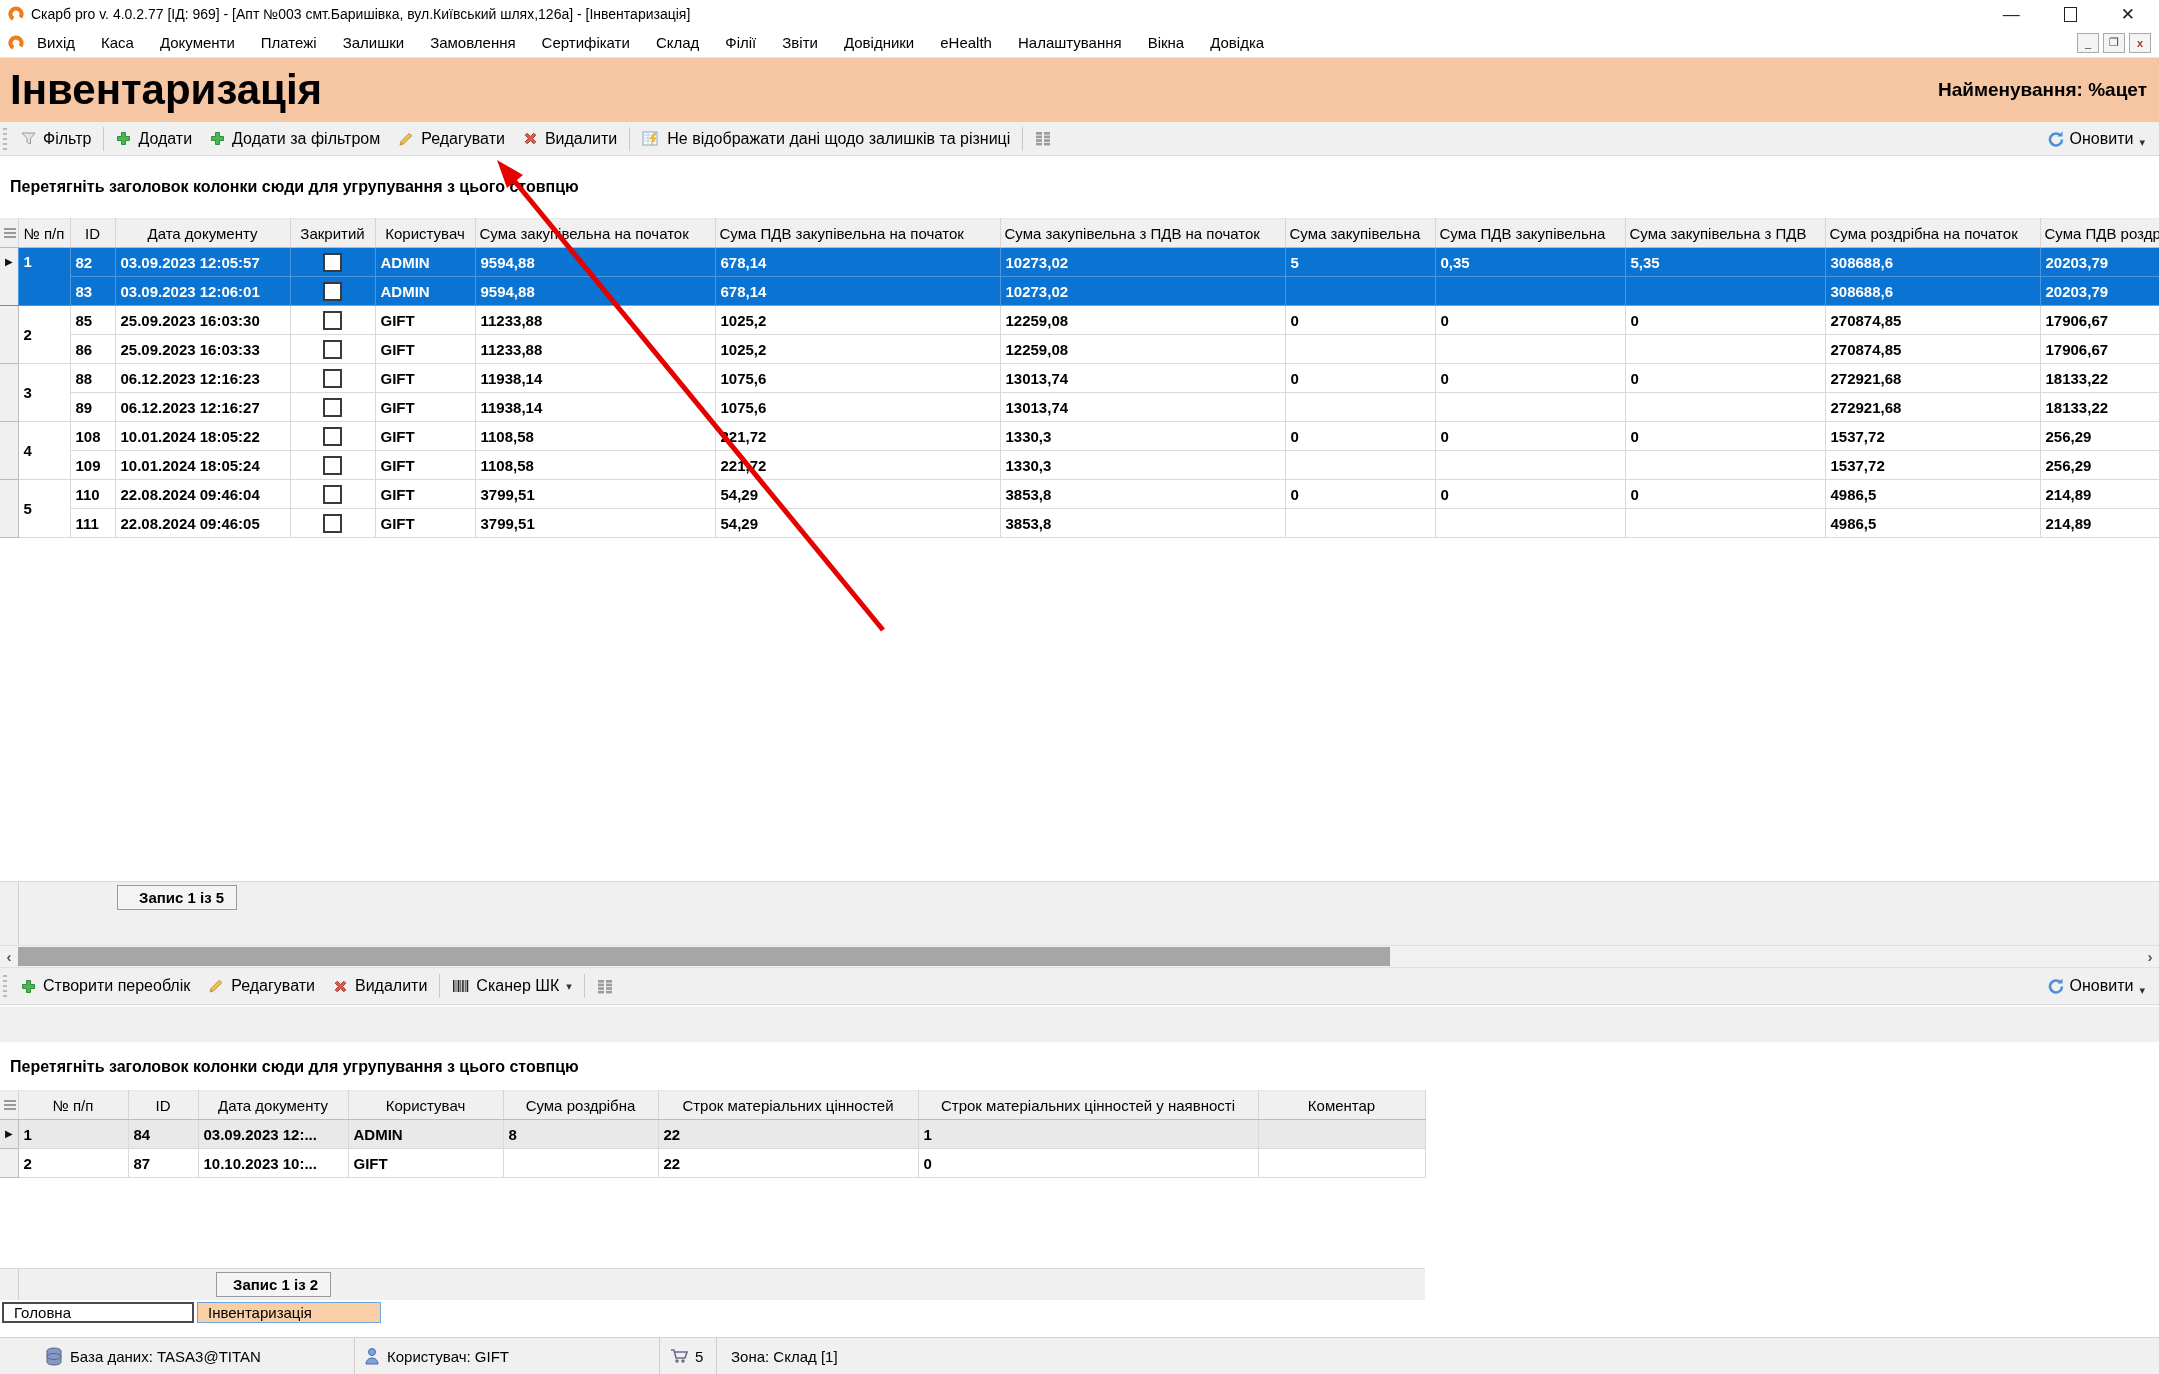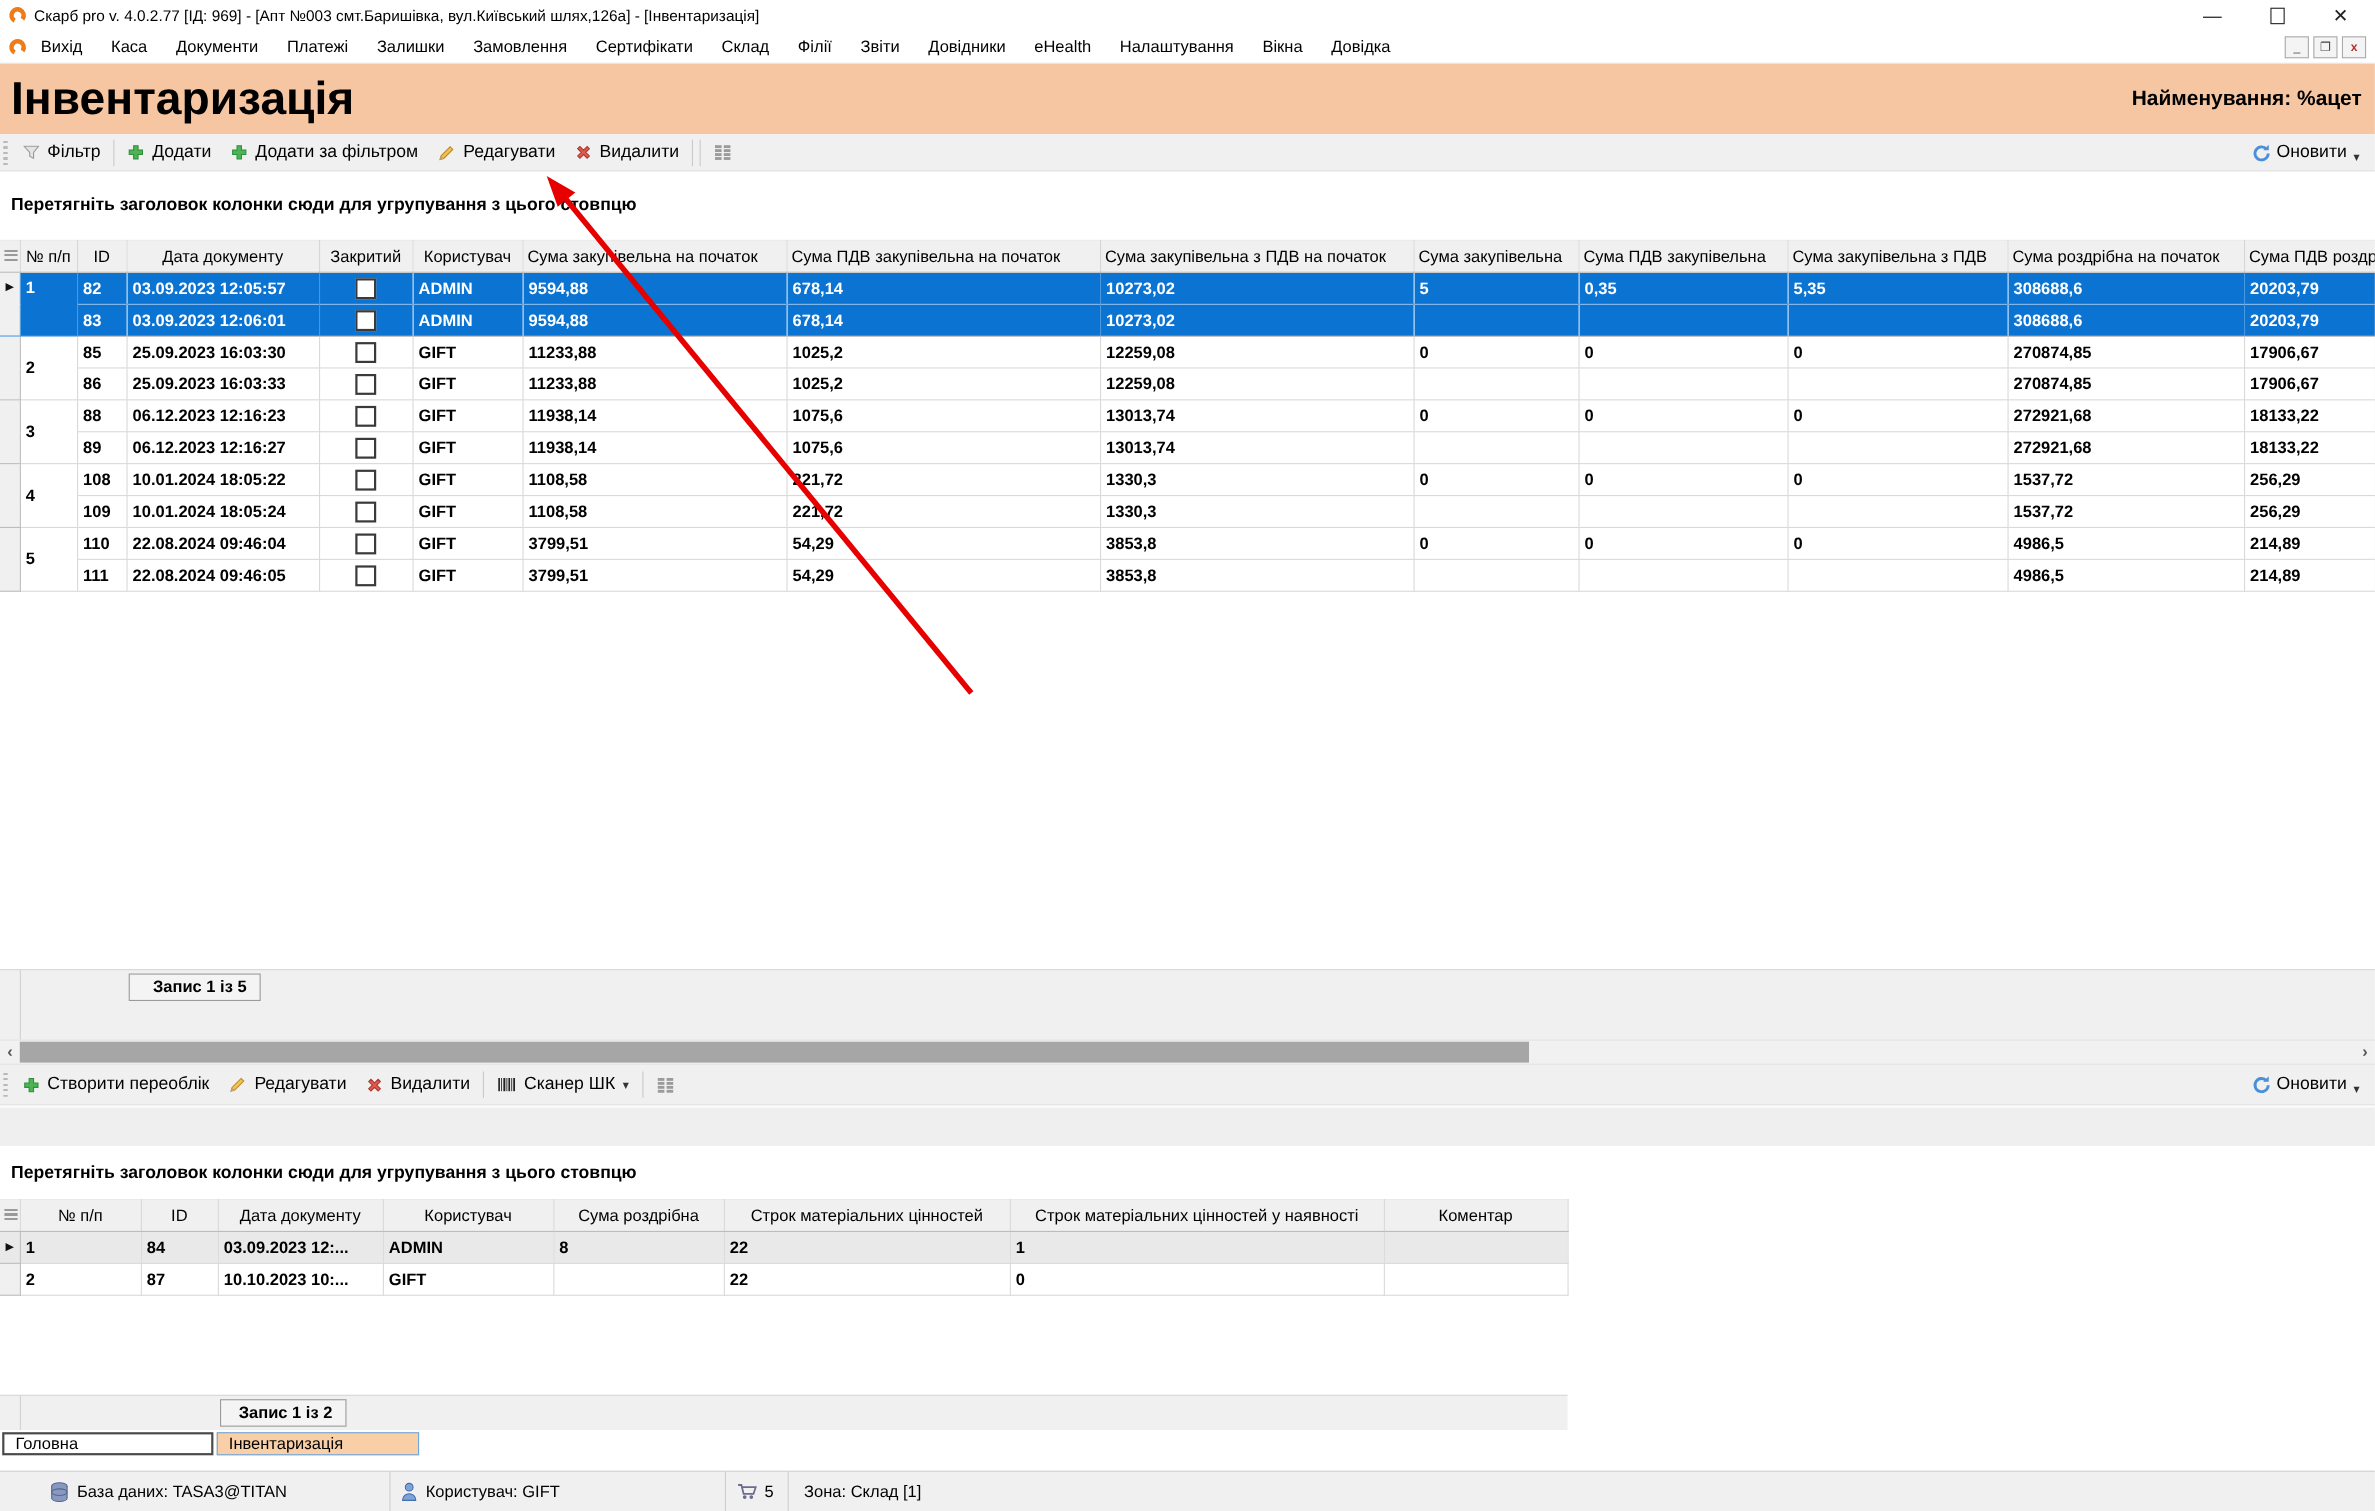--- a/index.html
+++ b/index.html
@@ -159,20 +159,28 @@
       </svg>
     <span>Редагувати</span>
   </span>
   <span class="tb-item">
     <svg width="15" height="15">
         <path d="M2.2 4.2 4.2 2.2 7.5 5.5 10.8 2.2 12.8 4.2 9.5 7.5 12.8 10.8 10.8 12.8 7.5 9.5 4.2 12.8 2.2 10.8 5.5 7.5z" fill="#e2594e" stroke="#a83c33"></path>
       </svg>
     <span>Видалити</span>
   </span>
   <span class="tb-sep"></span>
+  <span class="tb-item">
+    <svg width="18" height="16">
+        <rect x="1" y="1" width="14" height="13" fill="#fff" stroke="#8aa5c0"></rect>
+        <path d="M1 4h14M1 7h14M1 10h14M6 1v13" stroke="#bcd0e4"></path>
+        <path d="M12 2l-4 6h3l-2 6 5-7h-3l3-5z" fill="#f4c430" stroke="#c89a10" stroke-width="0.5"></path>
+      </svg>
+    <span>Не відображати дані щодо залишків та різниці</span>
+  </span>
   <span class="tb-sep"></span>
   <span class="tb-item">
     <svg width="16" height="15">
         <g fill="#9b9b9b">
           <rect x="1" y="1" width="6" height="2.6"></rect>
           <rect x="1" y="4.6" width="6" height="2.6"></rect>
           <rect x="1" y="8.2" width="6" height="2.6"></rect>
           <rect x="1" y="11.8" width="6" height="2.6"></rect>
           <rect x="9" y="1" width="6" height="2.6"></rect>
           <rect x="9" y="4.6" width="6" height="2.6"></rect>
@@ -507,21 +515,21 @@
           <td>22</td>
           <td>0</td>
           <td></td>
         </tr>
       </tbody>
     </table>
 </div>
 
 <div class="abs strip strip2">
   <span class="vline"></span>
-  <span class="recbox" style="left:200px;top:3px;padding-left:16px;">Запис 1 із 2</span>
+  <span class="recbox" style="left:216px;top:3px;padding-left:16px;">Запис 1 із 2</span>
 </div>
 
 <div class="abs tabbar">
   <span class="tab home">Головна</span>
   <span class="tab active">Інвентаризація</span>
 </div>
 
 <div class="abs statusbar">
   <span class="sb-seg sb-1">
     <svg width="16" height="19">

